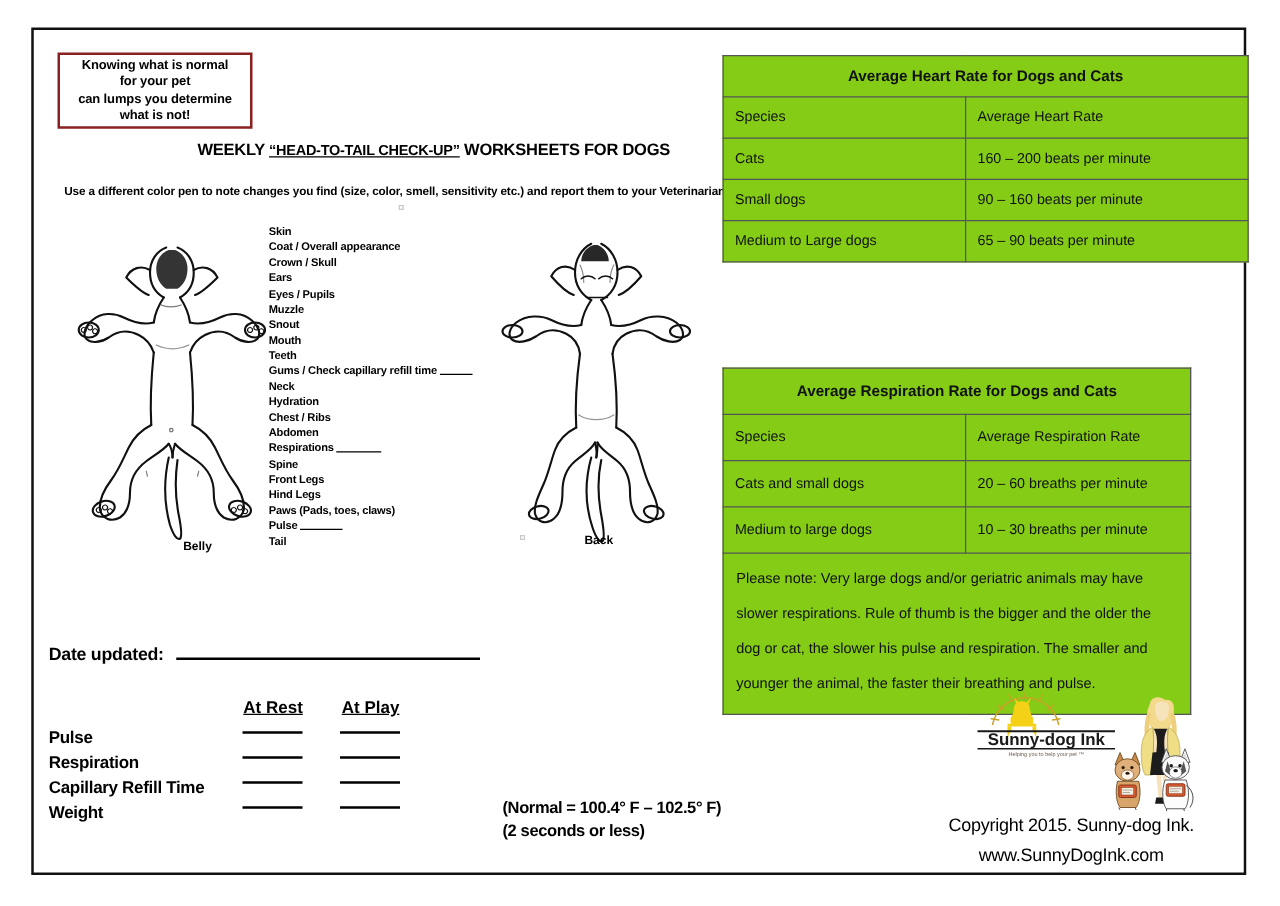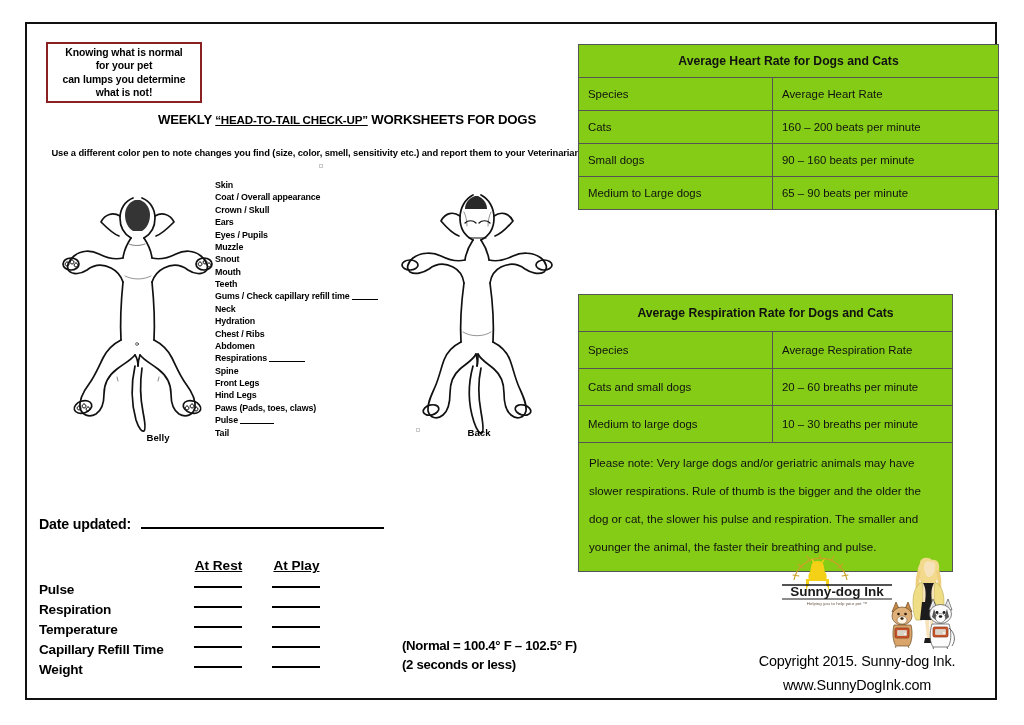--- a/index.html
+++ b/index.html
@@ -253,25 +253,20 @@
             <td class="vlabel">Pulse</td>
             <td class="vcell"><span class="vline"></span></td>
             <td class="vcell"><span class="vline"></span></td>
           </tr>
           <tr>
             <td class="vlabel">Respiration</td>
             <td class="vcell"><span class="vline"></span></td>
             <td class="vcell"><span class="vline"></span></td>
           </tr>
           <tr>
-            <td class="vlabel">Temperature</td>
-            <td class="vcell"><span class="vline"></span></td>
-            <td class="vcell"><span class="vline"></span></td>
-          </tr>
-          <tr>
             <td class="vlabel">Capillary Refill Time</td>
             <td class="vcell"><span class="vline"></span></td>
             <td class="vcell"><span class="vline"></span></td>
           </tr>
           <tr>
             <td class="vlabel">Weight</td>
             <td class="vcell"><span class="vline"></span></td>
             <td class="vcell"><span class="vline"></span></td>
           </tr>
         </tbody>

